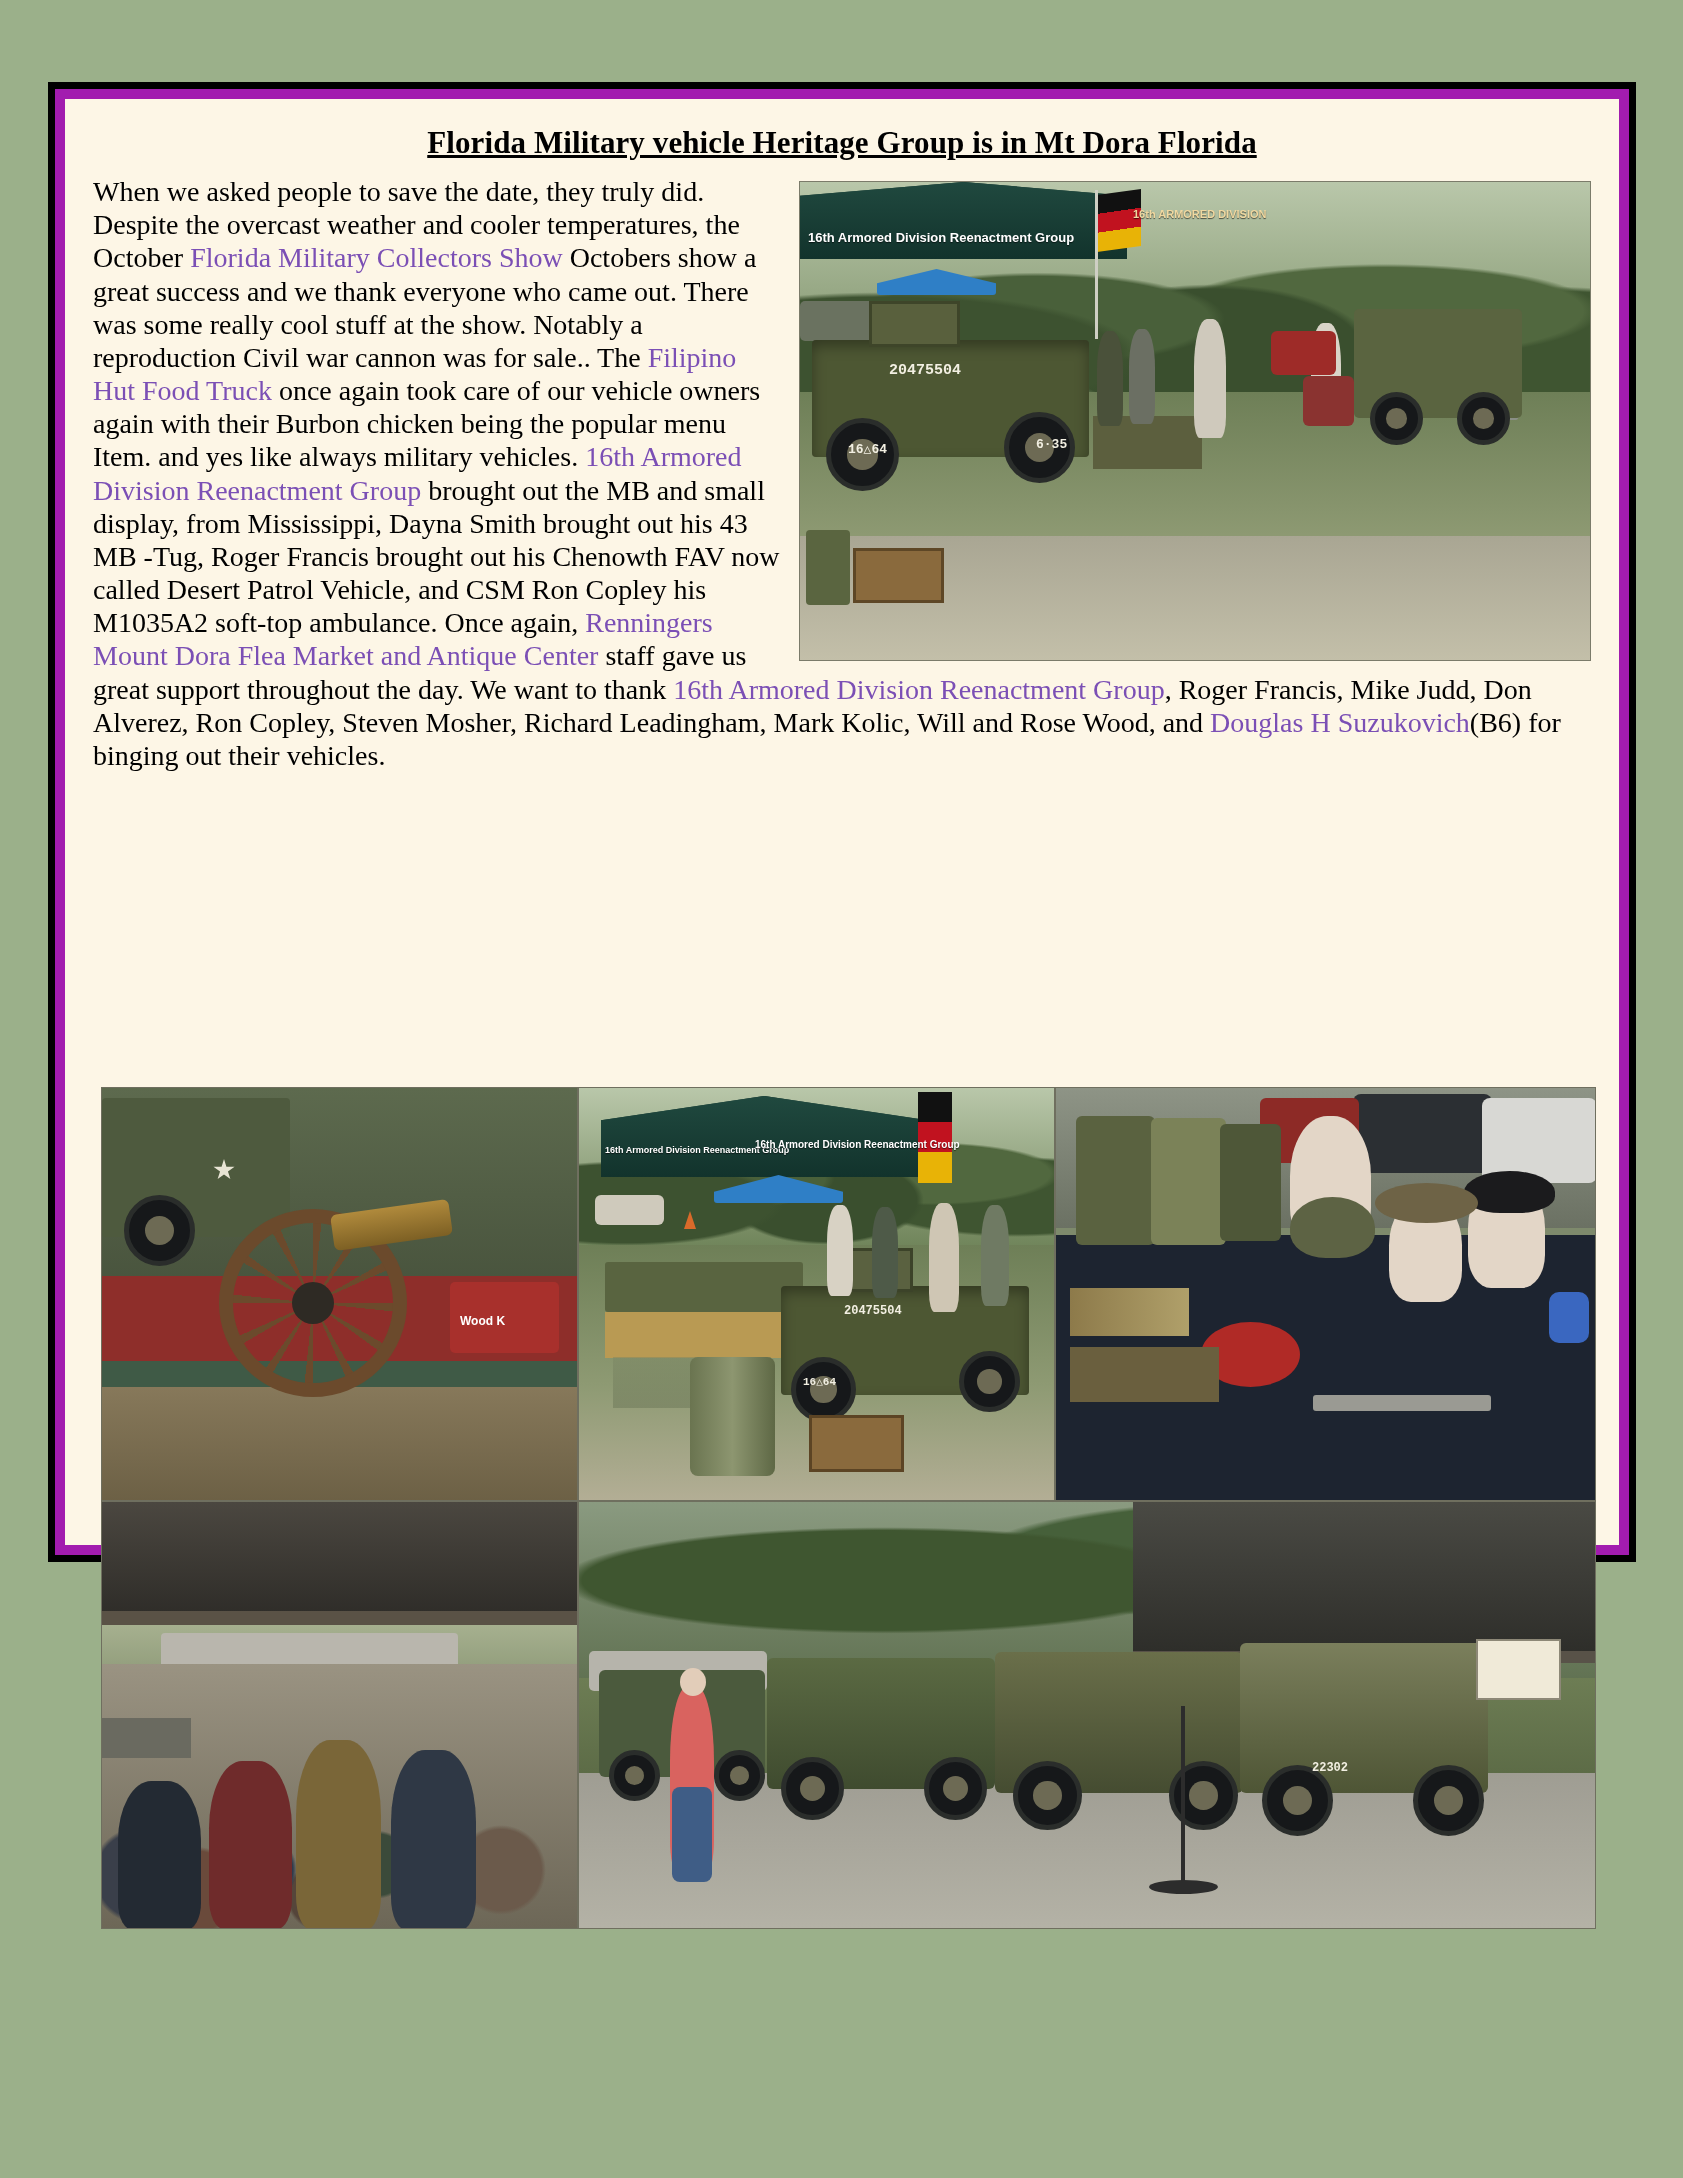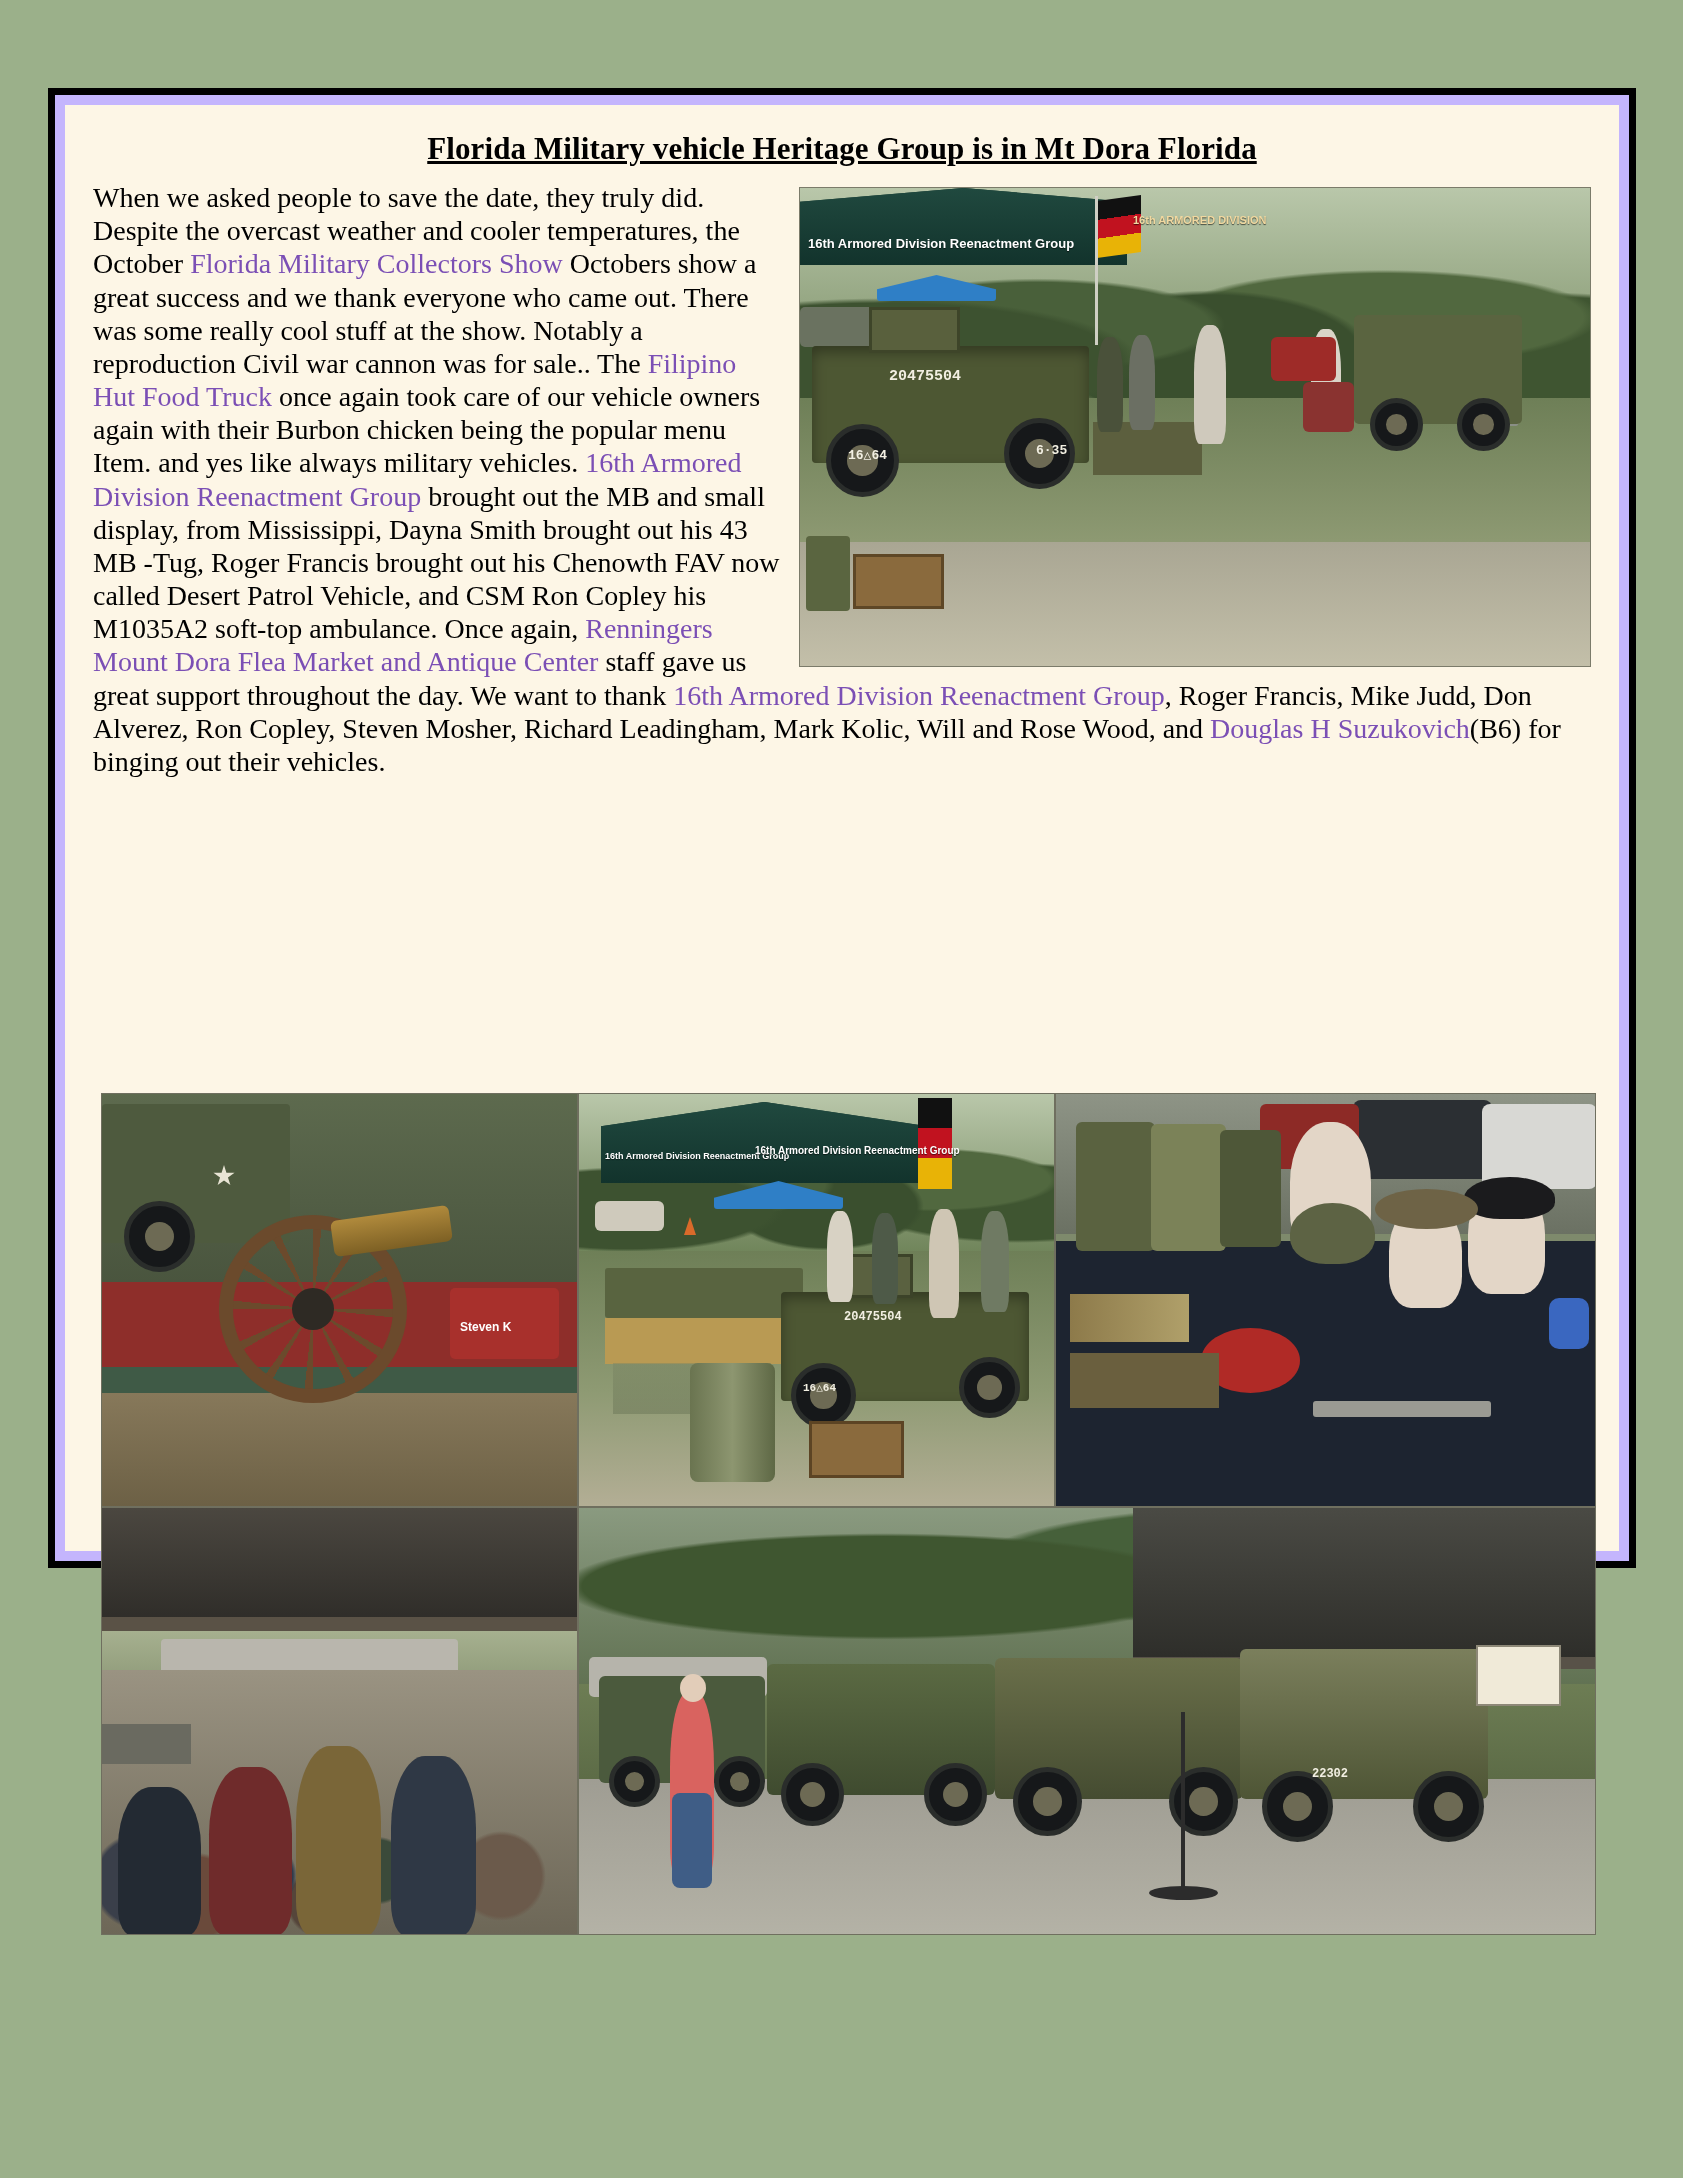--- a/index.html
+++ b/index.html
@@ -29,25 +29,25 @@
     font-family: "DejaVu Sans", sans-serif;
     font-weight: bold;
     font-size: 30px;
     letter-spacing: 0.2px;
     color: #000;
     white-space: nowrap;
   }
   .frame {
     position: absolute;
     left: 48px;
-    top: 88px;
+    top: 82px;
     width: 1588px;
     height: 1480px;
     border: 7px solid #000;
-    background: #c4b5fd;
+    background: #a21caf;
     box-sizing: border-box;
   }
   .inner {
     position: absolute;
     left: 10px;
     top: 10px;
     right: 10px;
     bottom: 10px;
     background: #fdf6e6;
     box-sizing: border-box;
@@ -299,21 +299,21 @@
         <div style="position:absolute; left:0; top:10px; width:188px; height:139px; background:#4e5a3e; border-radius:4px;"></div>
         <div class="wheel" style="left:22px; top:107px; width:71px; height:71px;"></div>
         <div style="position:absolute; left:111px; top:71px; width:22px; height:22px; background:#e8e4d4; clip-path:polygon(50% 0,61% 35%,98% 35%,68% 57%,79% 91%,50% 70%,21% 91%,32% 57%,2% 35%,39% 35%);"></div>
         <div style="position:absolute; left:0; top:188px; width:477px; height:85px; background:#8e2e2a;"></div>
         <div style="position:absolute; left:0; top:273px; width:477px; height:141px; background:linear-gradient(#8d7e5f,#6c6045);"></div>
         <div style="position:absolute; left:0; top:273px; width:477px; height:26px; background:#3f5a46;"></div>
         <div class="cannon-wheel" style="left:117px; top:121px; width:188px; height:188px;"></div>
         <div style="position:absolute; left:190px; top:194px; width:42px; height:42px; background:#2e2a24; border-radius:50%;"></div>
         <div style="position:absolute; left:230px; top:119px; width:119px; height:36px; background:linear-gradient(#b08a3c,#7d6024); border-radius:6px; transform:rotate(-8deg);"></div>
         <div style="position:absolute; left:348px; top:194px; width:109px; height:71px; background:#a8302c; border-radius:5px;"></div>
-        <div style="position:absolute; left:358px; top:226px; color:#fff; font-family:'Liberation Sans',sans-serif; font-size:12px; font-weight:bold;">Steven K</div>
+        <div style="position:absolute; left:358px; top:226px; color:#fff; font-family:'Liberation Sans',sans-serif; font-size:12px; font-weight:bold;">Wood K</div>
       </div>
 
       <div class="pg pg2">
         <div class="trees" style="height:40%;"></div>
         <div class="ground" style="height:62%;"></div>
         <div class="tent" style="left:22px; top:8px; width:327px; height:81px; clip-path:polygon(0 30%,50% 0,100% 30%,100% 100%,0 100%);"></div>
         <div class="tentlabel" style="left:26px; top:57px; font-size:9px;">16th Armored Division Reenactment Group</div>
         <div class="tentlabel" style="left:176px; top:51px; font-size:10px;">16th Armored Division Reenactment Group</div>
         <div class="flagpanel" style="left:339px; top:4px; width:34px; height:91px;"></div>
         <div class="canopy-blue" style="left:135px; top:87px; width:129px; height:28px; clip-path:polygon(0 60%,50% 0,100% 60%,100% 100%,0 100%);"></div>

